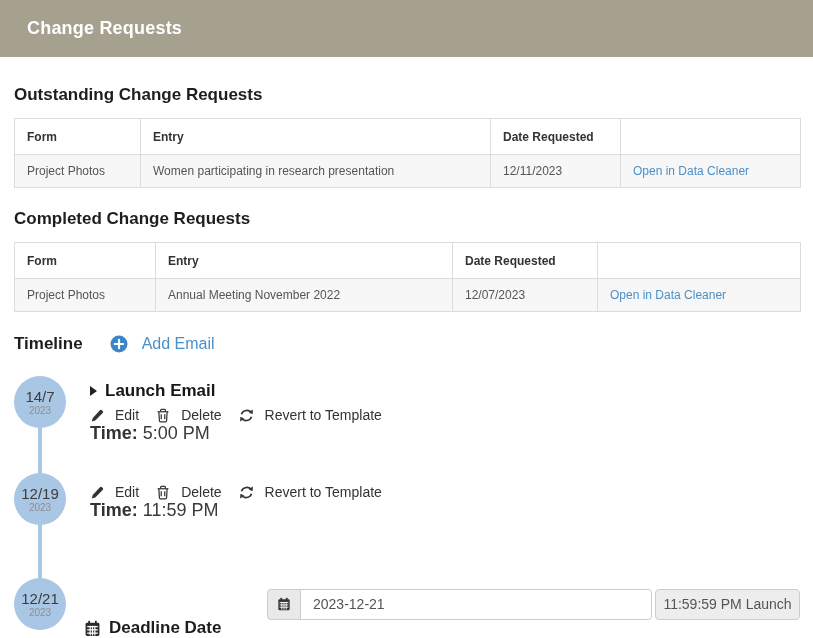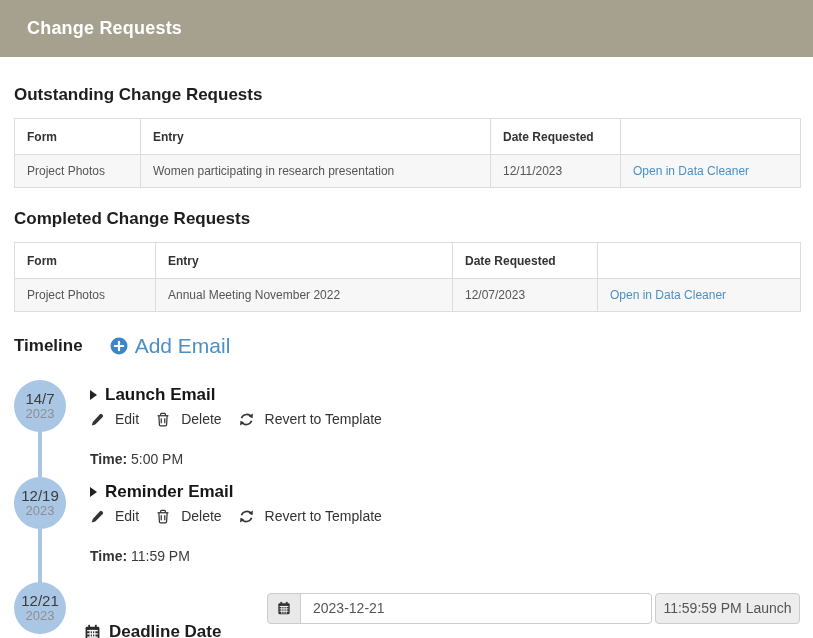--- a/index.html
+++ b/index.html
@@ -40,48 +40,48 @@
     padding:8px 12px; background:#ffffff; color:#333333; font-weight:bold; height:36px;
   }
   .cr-table td {
     padding:4px 12px; background:#f7f7f7; color:#555555; height:33px;
   }
   a.cleaner-link { color:#4a90c8; text-decoration:none; cursor:pointer; }
   
   .timeline-header { display:flex; align-items:center; padding-top:22px; }
   .timeline-header h2 { margin:0; font-size:17px; font-weight:bold; color:#1e1e1e; }
   .add-email {
-    display:flex; align-items:center; gap:7px; margin-left:27px;
-    color:#4a90c8; font-size:21px; cursor:pointer;
+    display:flex; align-items:center; gap:14px; margin-left:27px;
+    color:#4a90c8; font-size:16px; cursor:pointer;
   }
   .timeline { position:relative; margin-top:22px; }
   .timeline-line {
     position:absolute; left:24px; top:26px; height:194px; width:4px;
     background:#a9c6e5; z-index:0;
   }
   .tl-item { display:flex; height:97px; position:relative; }
   .tl-item.deadline { height:auto; align-items:center; }
   .tl-badge {
     width:52px; height:52px; border-radius:50%; background:#a9c6e5;
     display:flex; flex-direction:column; align-items:center; justify-content:center;
     flex:none; position:relative; z-index:1;
   }
   .tl-date { font-size:15px; color:#3c3c3c; line-height:1.15; }
-  .tl-year { font-size:13px; color:#8f8f8f; line-height:1.15; }
+  .tl-year { font-size:10px; color:#8f8f8f; line-height:1.15; }
   .tl-content { margin-left:24px; padding-top:5px; }
   .tl-title {
     display:flex; align-items:center; gap:8px;
     font-size:17px; font-weight:bold; color:#171717; cursor:pointer;
   }
   .tl-actions {
     display:flex; align-items:center; gap:17px;
     margin-top:6px; font-size:14px; color:#333;
   }
   .tl-action { display:flex; align-items:flex-end; gap:11px; cursor:pointer; }
-  .tl-time { margin-top:24px; font-size:14px; color:#3a3a3a; }
+  .tl-time { margin-top:0; font-size:18px; color:#3a3a3a; }
   .tl-time .lbl { font-weight:bold; color:#333; }
   
   .dl-title {
     display:flex; align-items:center; gap:8px; margin-left:18px;
     width:183px; flex:none;
     font-size:17px; font-weight:bold; color:#1d1d1d;margin-top:48px;
   }
   .dl-inputs { display:flex; flex:1; height:31px; }
   .ig-left {
     display:flex; flex:1; border:1px solid #cccccc; border-radius:4px;
@@ -235,28 +235,20 @@
         </div>
       </div>
     </div>
 
     <div class="tl-item">
       <div class="tl-badge">
         <span class="tl-date">12/19</span>
         <span class="tl-year">2023</span>
       </div>
       <div class="tl-content">
-        <div class="tl-title">
-          <span class="icon">
-            <svg width="7" height="10" viewBox="0 0 7 10">
-                <path d="M0 0l7 5-7 5z" fill="#222"></path>
-              </svg>
-          </span>
-          <span>Reminder Email</span>
-        </div>
         <div class="tl-actions">
           <span class="tl-action">
             <span class="icon">
               <svg width="14" height="14" viewBox="0 0 16 16">
                   <path d="M11.3 1.5a1.7 1.7 0 0 1 2.4 0l.8.8a1.7 1.7 0 0 1 0 2.4l-8.5 8.5-4 1.2 1.2-4z" fill="#333"></path>
                 </svg>
             </span>
             <span>Edit</span>
           </span>
           <span class="tl-action">

